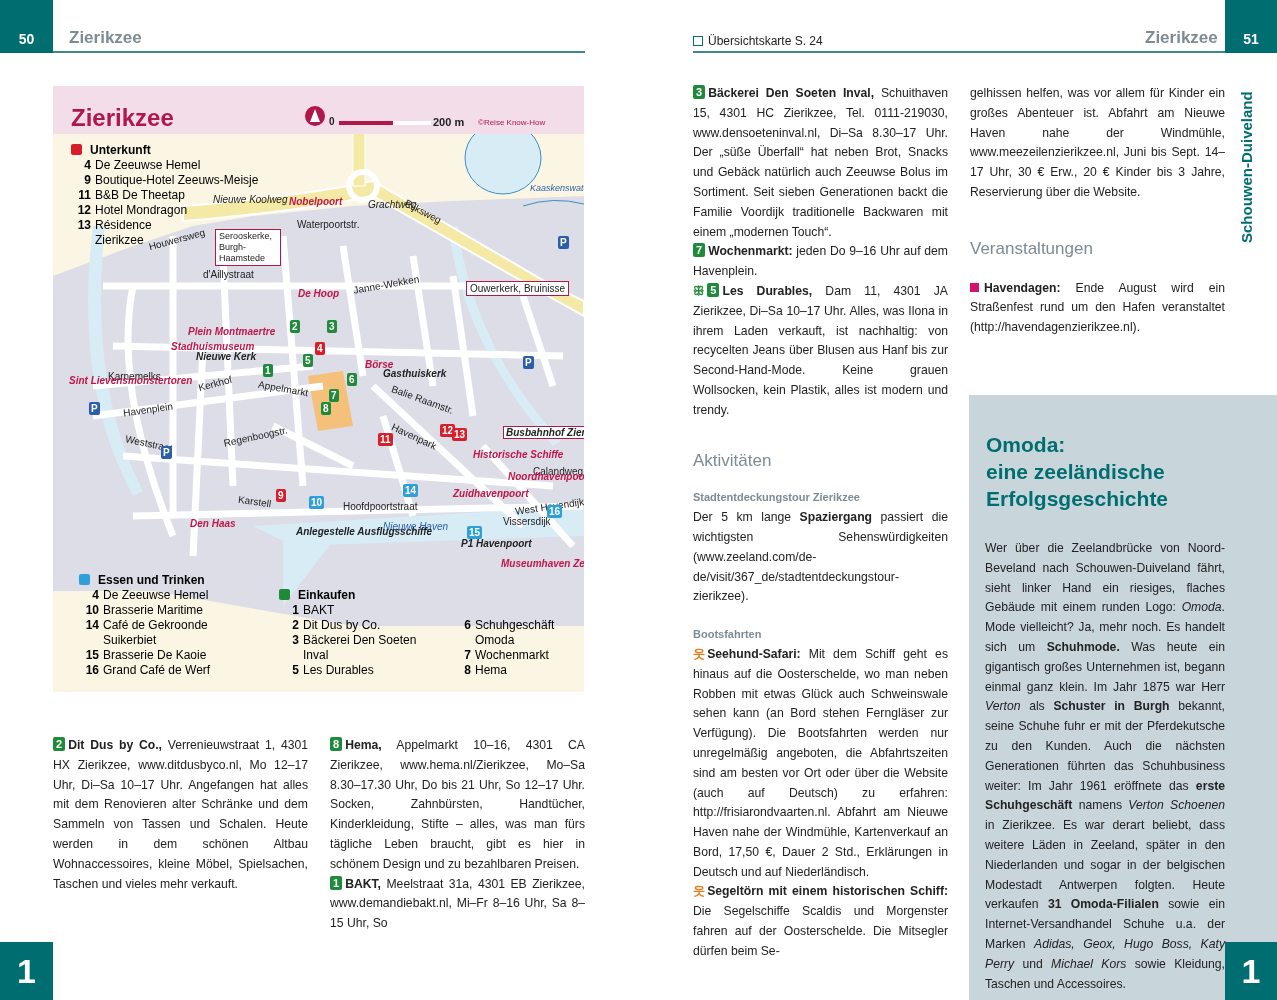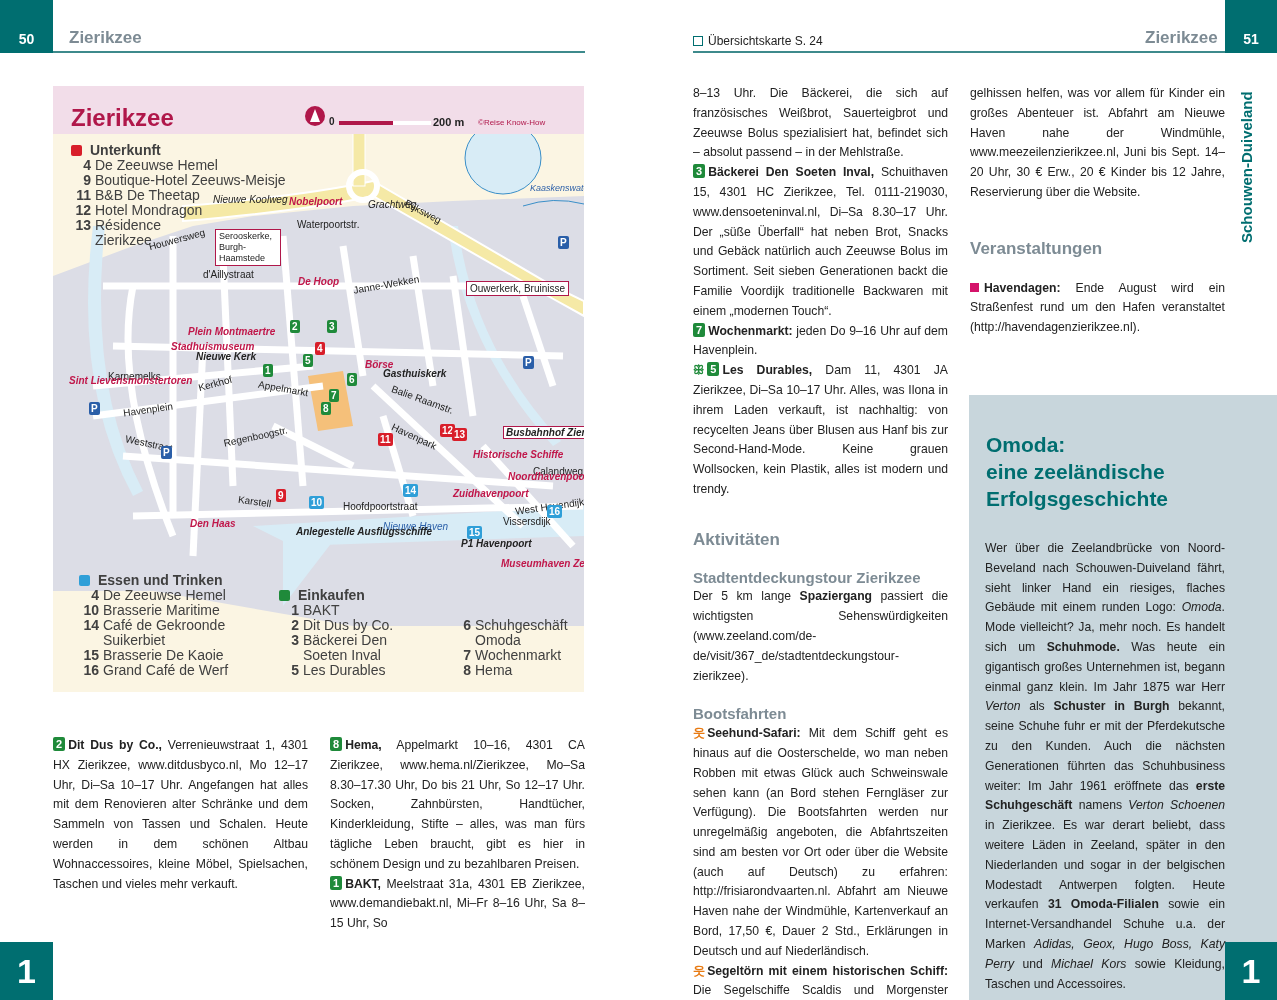--- a/index.html
+++ b/index.html
@@ -8,27 +8,27 @@
 .pl{left:0;width:638px}
 .pr{left:660px;width:617px}
 .tab{position:absolute;background:#006e70;color:#fff;font-weight:bold;font-family:"Liberation Sans",sans-serif}
 .pagenum{font-size:14px;display:flex;align-items:flex-end;justify-content:center;padding-bottom:6px}
 .runhead{position:absolute;top:28px;font-size:17px;font-weight:bold;color:#7d8b94;font-family:"Liberation Sans",sans-serif}
 .hrule{position:absolute;top:51px;height:2px;background:#3d8a8c}
 .body{font-family:"Liberation Sans Narrow","Liberation Sans",sans-serif;font-size:12.2px;line-height:19.8px;color:#222;text-align:justify}
 .num{display:inline-block;background:#1f8a3a;color:#fff;font-weight:bold;font-size:11px;line-height:14px;padding:0 3px;border-radius:2px;margin-right:3px;vertical-align:1px}
 b{font-weight:bold}
 i{font-style:italic}
-.h2{font-size:17px;font-weight:bold;color:#7d8b94}
-.h3{font-size:15px;font-weight:bold;color:#7d8b94}
+.h2{font-size:17px;font-weight:normal;color:#7d8b94}
+.h3{font-size:11px;font-weight:bold;color:#7d8b94}
 .person{color:#e87a12;font-weight:bold;margin-right:2px}
 .map{position:absolute;left:53px;top:86px;width:531px;height:606px;background:#fbf5e3;overflow:hidden}
 .maphead{position:absolute;left:0;top:0;width:531px;height:48px;background:#f2dde9}
 .maptitle{position:absolute;left:18px;top:18px;font-size:24px;font-weight:bold;color:#b0174a}
-.legend{position:absolute;font-size:14px;line-height:15px;color:#404040}
+.legend{position:absolute;font-size:12px;line-height:15px;color:#000000}
 .legend .lh{font-weight:bold}
 .legend .n{display:inline-block;width:20px;text-align:right;font-weight:bold;margin-right:4px}
 .sq{display:inline-block;width:11px;height:11px;border-radius:2px;margin-right:8px;vertical-align:-1px}
 .ml{position:absolute;font-size:10px;color:#222;white-space:nowrap}
 .poi{position:absolute;font-size:10px;font-weight:bold;font-style:italic;color:#c0174a;white-space:nowrap}
 .mk{position:absolute;font-size:10px;font-weight:bold;color:#fff;padding:0 2px;line-height:13px;border-radius:2px}
 .sidebox{position:absolute;left:969px;top:395px;width:308px;height:605px;background:#c8d6dc}
 .boxtitle{position:absolute;left:17px;top:36px;font-size:21px;line-height:27px;font-weight:bold;color:#006e70;font-family:"Liberation Sans",sans-serif}
 .vert{position:absolute;left:1238px;top:88px;width:20px;height:155px}
 .vert span{position:absolute;left:0;top:155px;transform:rotate(-90deg);transform-origin:0 0;font-size:15px;font-weight:bold;color:#006e70;white-space:nowrap}
@@ -119,21 +119,21 @@
     <span class="ml" style="left:337px;top:308px;transform:rotate(20deg)">Balie Raamstr.</span>
     <span class="ml" style="left:337px;top:345px;transform:rotate(25deg)">Havenpark</span>
     <span class="ml" style="left:185px;top:410px;transform:rotate(8deg)">Karstell</span>
     <span class="ml" style="left:290px;top:415px">Hoofdpoortstraat</span>
     <span class="ml" style="left:330px;top:435px;color:#2a5ea8;font-style:italic">Nieuwe Haven</span>
     <span class="ml" style="left:462px;top:415px;transform:rotate(-8deg)">West Havendijk</span>
     <span class="ml" style="left:450px;top:430px">Vissersdijk</span>
     <span class="ml" style="left:480px;top:380px">Calandweg</span>
 
     <span class="poi" style="left:236px;top:110px">Nobelpoort</span>
-    <span class="poi" style="left:245px;top:190px">De Hoop</span>
+    <span class="poi" style="left:245px;top:202px">De Hoop</span>
     <span class="poi" style="left:135px;top:240px">Plein Montmaertre</span>
     <span class="poi" style="left:118px;top:255px">Stadhuismuseum</span>
     <span class="poi" style="left:143px;top:265px;color:#222">Nieuwe Kerk</span>
     <span class="poi" style="left:16px;top:289px">Sint Lievensmonstertoren</span>
     <span class="poi" style="left:312px;top:273px">Börse</span>
     <span class="poi" style="left:330px;top:282px;color:#222">Gasthuiskerk</span>
     <span class="poi" style="left:420px;top:363px">Historische Schiffe</span>
     <span class="poi" style="left:455px;top:385px">Noordhavenpoort</span>
     <span class="poi" style="left:400px;top:402px">Zuidhavenpoort</span>
     <span class="poi" style="left:137px;top:432px">Den Haas</span>
@@ -211,34 +211,33 @@
   <div class="hrule" style="left:693px;width:532px"></div>
   <div class="tab pagenum" style="left:1225px;top:0;width:52px;height:53px">
       <span>51</span>
     </div>
 
   <div class="vert">
       <span>Schouwen-Duiveland</span>
     </div>
 
   <div class="body" style="position:absolute;left:693px;top:84px;width:255px">
-    <p>8–13 Uhr. Die Bäckerei, die sich auf französisches Weißbrot, Sauerteigbrot und Zeeuwse Bolus spezialisiert hat, befindet sich – absolut passend – in der Mehlstraße.</p>
     <p><span class="num">3</span><b>Bäckerei Den Soeten Inval,</b><span> Schuithaven 15, 4301 HC Zierikzee, Tel. 0111-219030, www.densoeteninval.nl, Di–Sa 8.30–17 Uhr. Der „süße Überfall“ hat neben Brot, Snacks und Gebäck natürlich auch Zeeuwse Bolus im Sortiment. Seit sieben Generationen backt die Familie Voordijk traditionelle Backwaren mit einem „modernen Touch“.</span></p>
     <p><span class="num">7</span><b>Wochenmarkt:</b><span> jeden Do 9–16 Uhr auf dem Havenplein.</span></p>
     <p><span style="color:#1f8a3a;font-weight:bold;margin-right:3px">ꕥ</span><span class="num">5</span><b>Les Durables,</b><span> Dam 11, 4301 JA Zierikzee, Di–Sa 10–17 Uhr. Alles, was Ilona in ihrem Laden verkauft, ist nachhaltig: von recycelten Jeans über Blusen aus Hanf bis zur Second-Hand-Mode. Keine grauen Wollsocken, kein Plastik, alles ist modern und trendy.</span></p>
     <div class="h2" style="margin-top:30px;margin-bottom:18px">Aktivitäten</div>
     <div class="h3">Stadtentdeckungstour Zierikzee</div>
     <p><span>Der 5 km lange </span><b>Spaziergang</b><span> passiert die wichtigsten Sehenswürdigkeiten (www.zeeland.com/de-de/visit/367_de/stadtentdeckungstour-zierikzee).</span></p>
     <div class="h3" style="margin-top:18px">Bootsfahrten</div>
     <p><span class="person">웃</span><b>Seehund-Safari:</b><span> Mit dem Schiff geht es hinaus auf die Oosterschelde, wo man neben Robben mit etwas Glück auch Schweinswale sehen kann (an Bord stehen Ferngläser zur Verfügung). Die Bootsfahrten werden nur unregelmäßig angeboten, die Abfahrtszeiten sind am besten vor Ort oder über die Website (auch auf Deutsch) zu erfahren: http://frisiarondvaarten.nl. Abfahrt am Nieuwe Haven nahe der Windmühle, Kartenverkauf an Bord, 17,50 €, Dauer 2 Std., Erklärungen in Deutsch und auf Niederländisch.</span></p>
     <p><span class="person">웃</span><b>Segeltörn mit einem historischen Schiff:</b><span> Die Segelschiffe Scaldis und Morgenster fahren auf der Oosterschelde. Die Mitsegler dürfen beim Se-</span></p>
   </div>
 
   <div class="body" style="position:absolute;left:970px;top:84px;width:255px">
-    <p>gelhissen helfen, was vor allem für Kinder ein großes Abenteuer ist. Abfahrt am Nieuwe Haven nahe der Windmühle, www.meezeilenzierikzee.nl, Juni bis Sept. 14–20 Uhr, 30 € Erw., 20 € Kinder bis 12 Jahre, Reservierung über die Website.</p>
+    <p>gelhissen helfen, was vor allem für Kinder ein großes Abenteuer ist. Abfahrt am Nieuwe Haven nahe der Windmühle, www.meezeilenzierikzee.nl, Juni bis Sept. 14–17 Uhr, 30 € Erw., 20 € Kinder bis 3 Jahre, Reservierung über die Website.</p>
     <div class="h2" style="margin-top:36px;margin-bottom:20px">Veranstaltungen</div>
     <p><span style="display:inline-block;width:9px;height:9px;background:#d4136a;margin-right:5px;vertical-align:0"></span><b>Havendagen:</b><span> Ende August wird ein Straßenfest rund um den Hafen veranstaltet (http://havendagenzierikzee.nl).</span></p>
   </div>
 
   <div class="sidebox">
     <div class="boxtitle">
       <div>Omoda:</div>
       <div>eine zeeländische</div>
       <div>Erfolgsgeschichte</div>
     </div>

